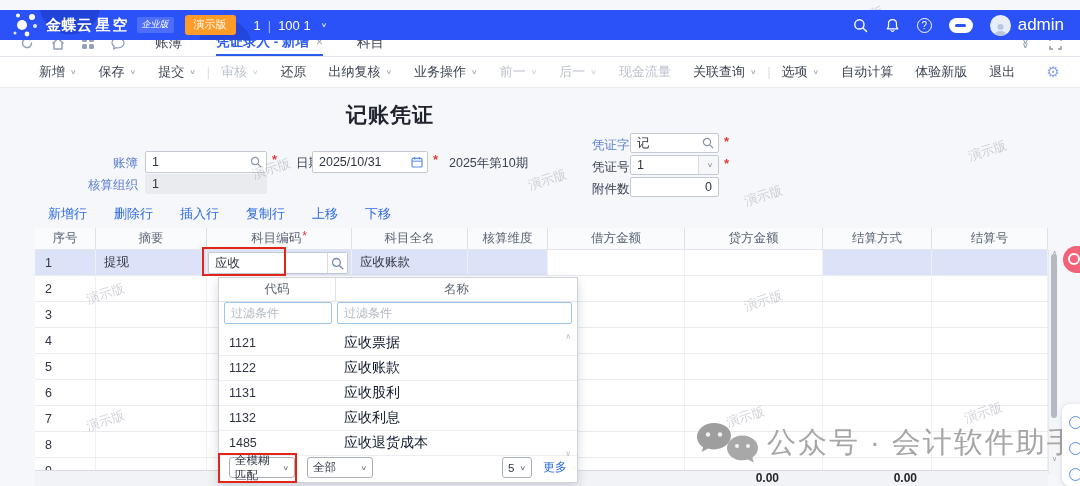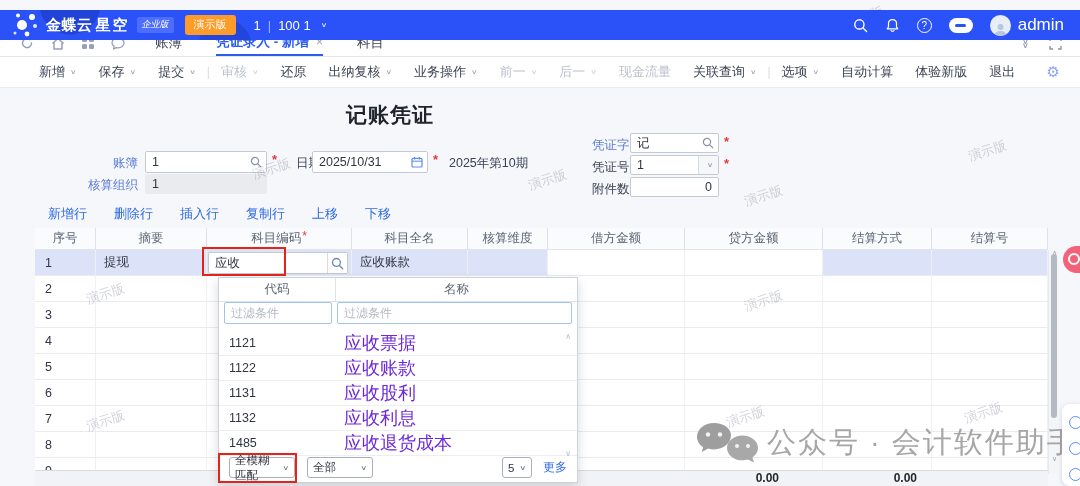--- a/index.html
+++ b/index.html
@@ -105,21 +105,21 @@
   .lk-head{display:flex;height:24px;border-bottom:1px solid #dfe2e8}
   .lk-h{font-size:12.5px;color:#5a6474;display:flex;align-items:center;justify-content:center}
   .lk-h.code{width:117px;border-right:1px solid #dfe2e8}
   .lk-h.name{flex:1}
   .lk-filters{display:flex;height:29px;gap:5px;padding:0 5px}
   .lk-filters input{height:22px;border:1px solid #9fc6e8;border-radius:2px;font-size:12px;color:#2f3542;padding:0 6px;font-family:inherit;outline:0}
   .lk-filters input::placeholder{color:#b3b9c4}
   .lk-f1{width:108px}.lk-f2{flex:1}
   .lk-row{display:flex;height:25px;border-bottom:1px solid #eceef2;align-items:center}
   .lk-code{width:117px;padding-left:10px;font-size:12.5px;color:#2f3542}
-  .lk-name{flex:1;padding-left:8px;font-size:18px;color:#6d28d9}
+  .lk-name{flex:1;padding-left:8px;font-size:14px;color:#0f172a}
   .lk-scrollhint{position:absolute;right:6px;font-size:8px;color:#b9bec7}
   .lk-foot{position:absolute;left:0;bottom:0;width:100%;height:29px;display:flex;align-items:center;padding:0 8px}
   .mini-select{height:21px;border:1px solid #a9afbb;border-radius:3px;background:#fff;display:flex;align-items:center;justify-content:space-between;font-size:11.5px;color:#2f3542;padding:0 5px;cursor:default}
   .mini-select .chev{color:#5a6474;margin-left:4px}
   .ms-match{width:66px;margin-left:2px}
   .ms-scope{width:66px;margin-left:12px}
   .ms-size{width:30px;margin-left:auto}
   .more-link{color:#2e6ae4;font-size:12px;margin-left:11px;margin-right:2px}
 
   

